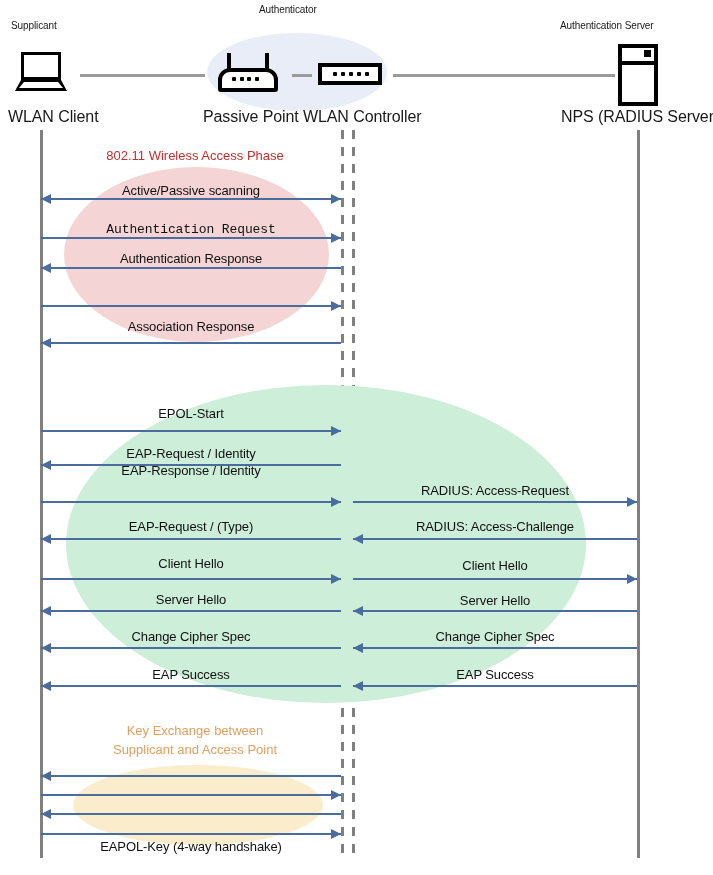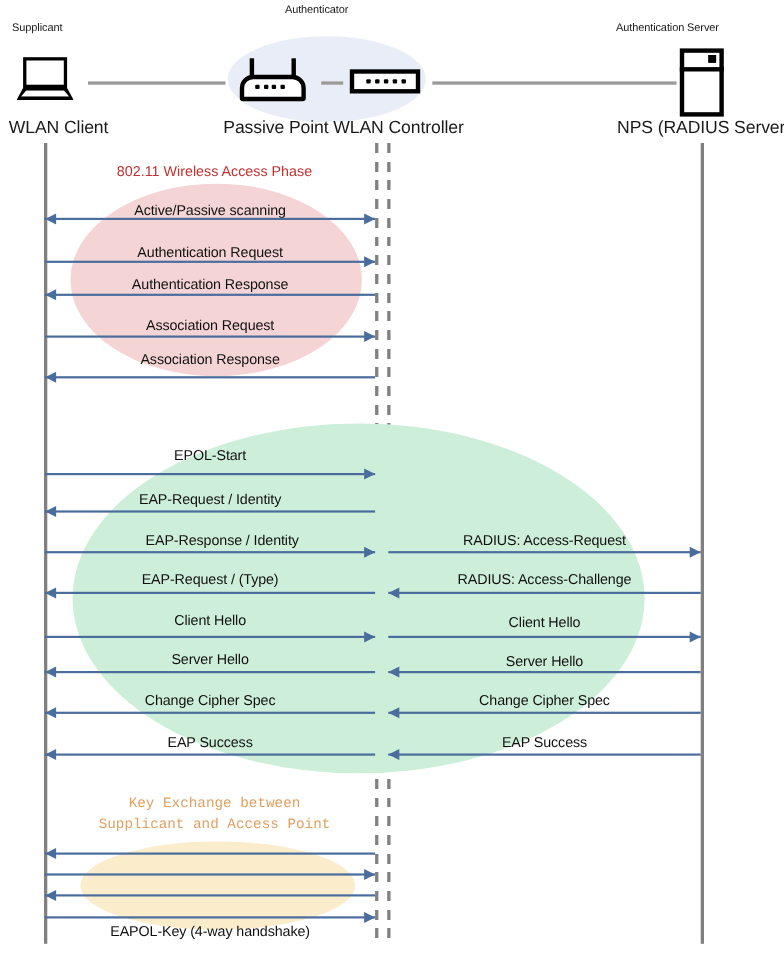--- a/index.html
+++ b/index.html
@@ -155,21 +155,21 @@
   }
 
   
   .phase-title {
     position: absolute;
     font-size: 13px;
     text-align: center;
     white-space: nowrap;
     line-height: 19px;
   }
-  .phase-title.multi { white-space: normal; font-family: Liberation Mono, monospace; }
+  .phase-title.multi { white-space: normal; }
 
   
   .msg-line {
     position: absolute;
     height: 1.6px;
     background: #4a6d9e;
   }
   .arrowhead {
     position: absolute;
     width: 0; height: 0;
@@ -256,45 +256,44 @@
   <div class="phase-title multi" style="left:45px; top:721px; width:300px; color:#e0a060;">
     <div>Key Exchange between</div>
     <div>Supplicant and Access Point</div>
   </div>
 
   <div class="msg-label" style="left:41px; top:183px; width:300px;">Active/Passive scanning</div>
   <div class="msg-line" style="left:41px; top:198px; width:300px;"></div>
   <div class="arrowhead left" style="left:41px;  top:194px;"></div>
   <div class="arrowhead right" style="left:331px; top:194px;"></div>
 
-  <div class="msg-label" style="left:41px; top:222px; width:300px;">Authentication Request</div>
+  <div class="msg-label" style="left:41px; top:222px; width:300px;font-family:Liberation Mono, monospace;">Authentication Request</div>
   <div class="msg-line" style="left:41px; top:237px; width:300px;"></div>
   <div class="arrowhead right" style="left:331px; top:233px;"></div>
 
   <div class="msg-label" style="left:41px; top:251px; width:300px;">Authentication Response</div>
   <div class="msg-line" style="left:41px; top:267px; width:300px;"></div>
   <div class="arrowhead left" style="left:41px; top:263px;"></div>
 
-  <div class="msg-label" style="left:41px; top:288px; width:300px;">Association Request</div>
   <div class="msg-line" style="left:41px; top:305px; width:300px;"></div>
   <div class="arrowhead right" style="left:331px; top:301px;"></div>
 
   <div class="msg-label" style="left:41px; top:319px; width:300px;">Association Response</div>
   <div class="msg-line" style="left:41px; top:342px; width:300px;"></div>
   <div class="arrowhead left" style="left:41px; top:338px;"></div>
 
   <div class="msg-label" style="left:41px; top:406px; width:300px;">EPOL-Start</div>
   <div class="msg-line" style="left:41px; top:430px; width:300px;"></div>
   <div class="arrowhead right" style="left:331px; top:426px;"></div>
 
   <div class="msg-label" style="left:41px; top:446px; width:300px;">EAP-Request / Identity</div>
   <div class="msg-line" style="left:41px; top:464px; width:300px;"></div>
   <div class="arrowhead left" style="left:41px; top:460px;"></div>
 
-  <div class="msg-label" style="left:41px; top:483px; width:300px;padding-left:11px;">EAP-Response / Identity</div>
+  <div class="msg-label" style="left:41px; top:463px; width:300px;">EAP-Response / Identity</div>
   <div class="msg-line" style="left:41px; top:501px; width:300px;"></div>
   <div class="arrowhead right" style="left:331px; top:497px;"></div>
 
   <div class="msg-label" style="left:41px; top:519px; width:300px;">EAP-Request / (Type)</div>
   <div class="msg-line" style="left:41px; top:538px; width:300px;"></div>
   <div class="arrowhead left" style="left:41px; top:534px;"></div>
 
   <div class="msg-label" style="left:41px; top:556px; width:300px;">Client Hello</div>
   <div class="msg-line" style="left:41px; top:578px; width:300px;"></div>
   <div class="arrowhead right" style="left:331px; top:574px;"></div>

